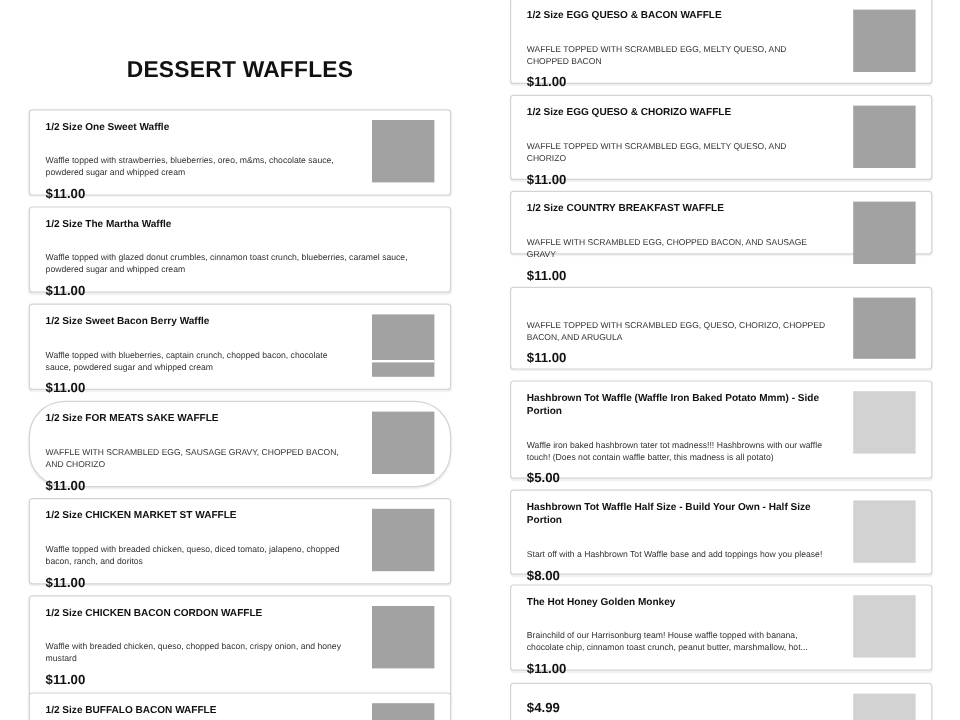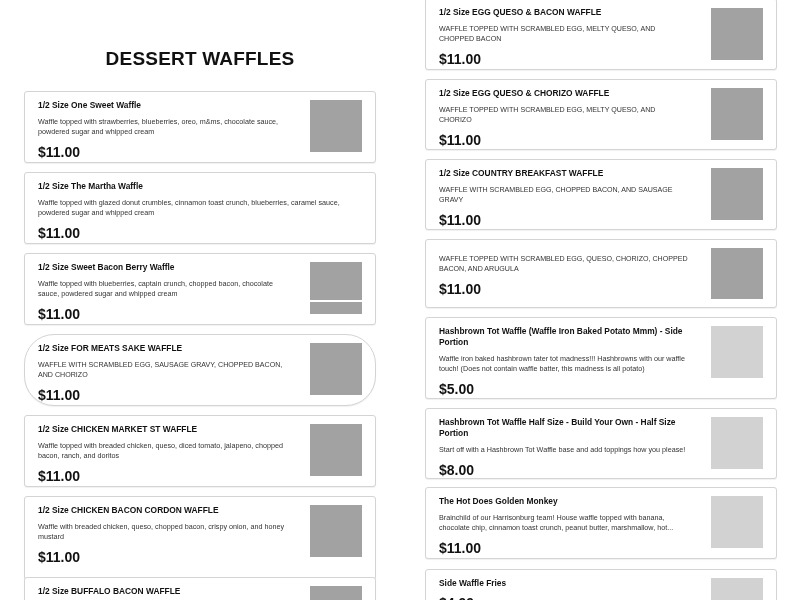--- a/index.html
+++ b/index.html
@@ -17,23 +17,23 @@
   .card {
     position:absolute; box-sizing:border-box;
     border:1px solid #d4d4d4; border-radius:3px; background:#fff;
     box-shadow:0 1px 1px rgba(0,0,0,0.06);
   }
   .card.left { left:24px; width:352px; }
   .card.right { left:425px; width:352px; }
   .card .body { position:absolute; left:13px; top:8px; right:88px; }
   .card.noimg .body { right:18px; }
   .card .name { font-size:8.4px; font-weight:bold; color:#111; line-height:11px; }
-  .card .desc { font-size:7.2px; color:#333; line-height:10px; margin-top:6px; }
+  .card .desc { font-size:7.2px; color:#333; line-height:10px; margin-top:18px; }
   .card .desc.caps { font-size:7.1px; }
-  .card .price { font-size:14px; font-weight:bold; color:#111; margin-top:7px; }
+  .card .price { font-size:11px; font-weight:bold; color:#111; margin-top:7px; }
   .card .thumb {
     position:absolute; right:13px; top:8px; width:52px; height:52px;
     background:#a2a2a2;
   }
   .card .thumb.light { background:#d2d2d2; }
   .split-line {
     position:absolute; left:0; right:0; height:2px; background:#fff;
   }
 </style>
 </head>
@@ -114,21 +114,21 @@
 
 <div class="card right" style="top:79px;height:71px;">
   <div class="body">
     <div class="name">1/2 Size EGG QUESO &amp; CHORIZO WAFFLE</div>
     <div class="desc caps">WAFFLE TOPPED WITH SCRAMBLED EGG, MELTY QUESO, AND CHORIZO</div>
     <div class="price">$11.00</div>
   </div>
   <div class="thumb"></div>
 </div>
 
-<div class="card right" style="top:159px;height:71px;">
+<div class="card right" style="top:159px;height:53px;">
   <div class="body">
     <div class="name">1/2 Size COUNTRY BREAKFAST WAFFLE</div>
     <div class="desc caps">WAFFLE WITH SCRAMBLED EGG, CHOPPED BACON, AND SAUSAGE GRAVY</div>
     <div class="price">$11.00</div>
   </div>
   <div class="thumb"></div>
 </div>
 
 <div class="card right" style="top:239px;height:69px;">
   <div class="body">
@@ -151,26 +151,25 @@
   <div class="body">
     <div class="name">Hashbrown Tot Waffle Half Size - Build Your Own - Half Size Portion</div>
     <div class="desc">Start off with a Hashbrown Tot Waffle base and add toppings how you please!</div>
     <div class="price">$8.00</div>
   </div>
   <div class="thumb light"></div>
 </div>
 
 <div class="card right" style="top:487px;height:72px;">
   <div class="body">
-    <div class="name">The Hot Does Golden Monkey</div>
+    <div class="name">The Hot Honey Golden Monkey</div>
     <div class="desc">Brainchild of our Harrisonburg team! House waffle topped with banana, chocolate chip, cinnamon toast crunch, peanut butter, marshmallow, hot...</div>
     <div class="price">$11.00</div>
   </div>
   <div class="thumb light"></div>
 </div>
 
 <div class="card right" style="top:569px;height:72px;">
   <div class="body">
-    <div class="name">Side Waffle Fries</div>
     <div class="price" style="margin-top:6px;">$4.99</div>
   </div>
   <div class="thumb light"></div>
 </div>
 
 </body></html>

